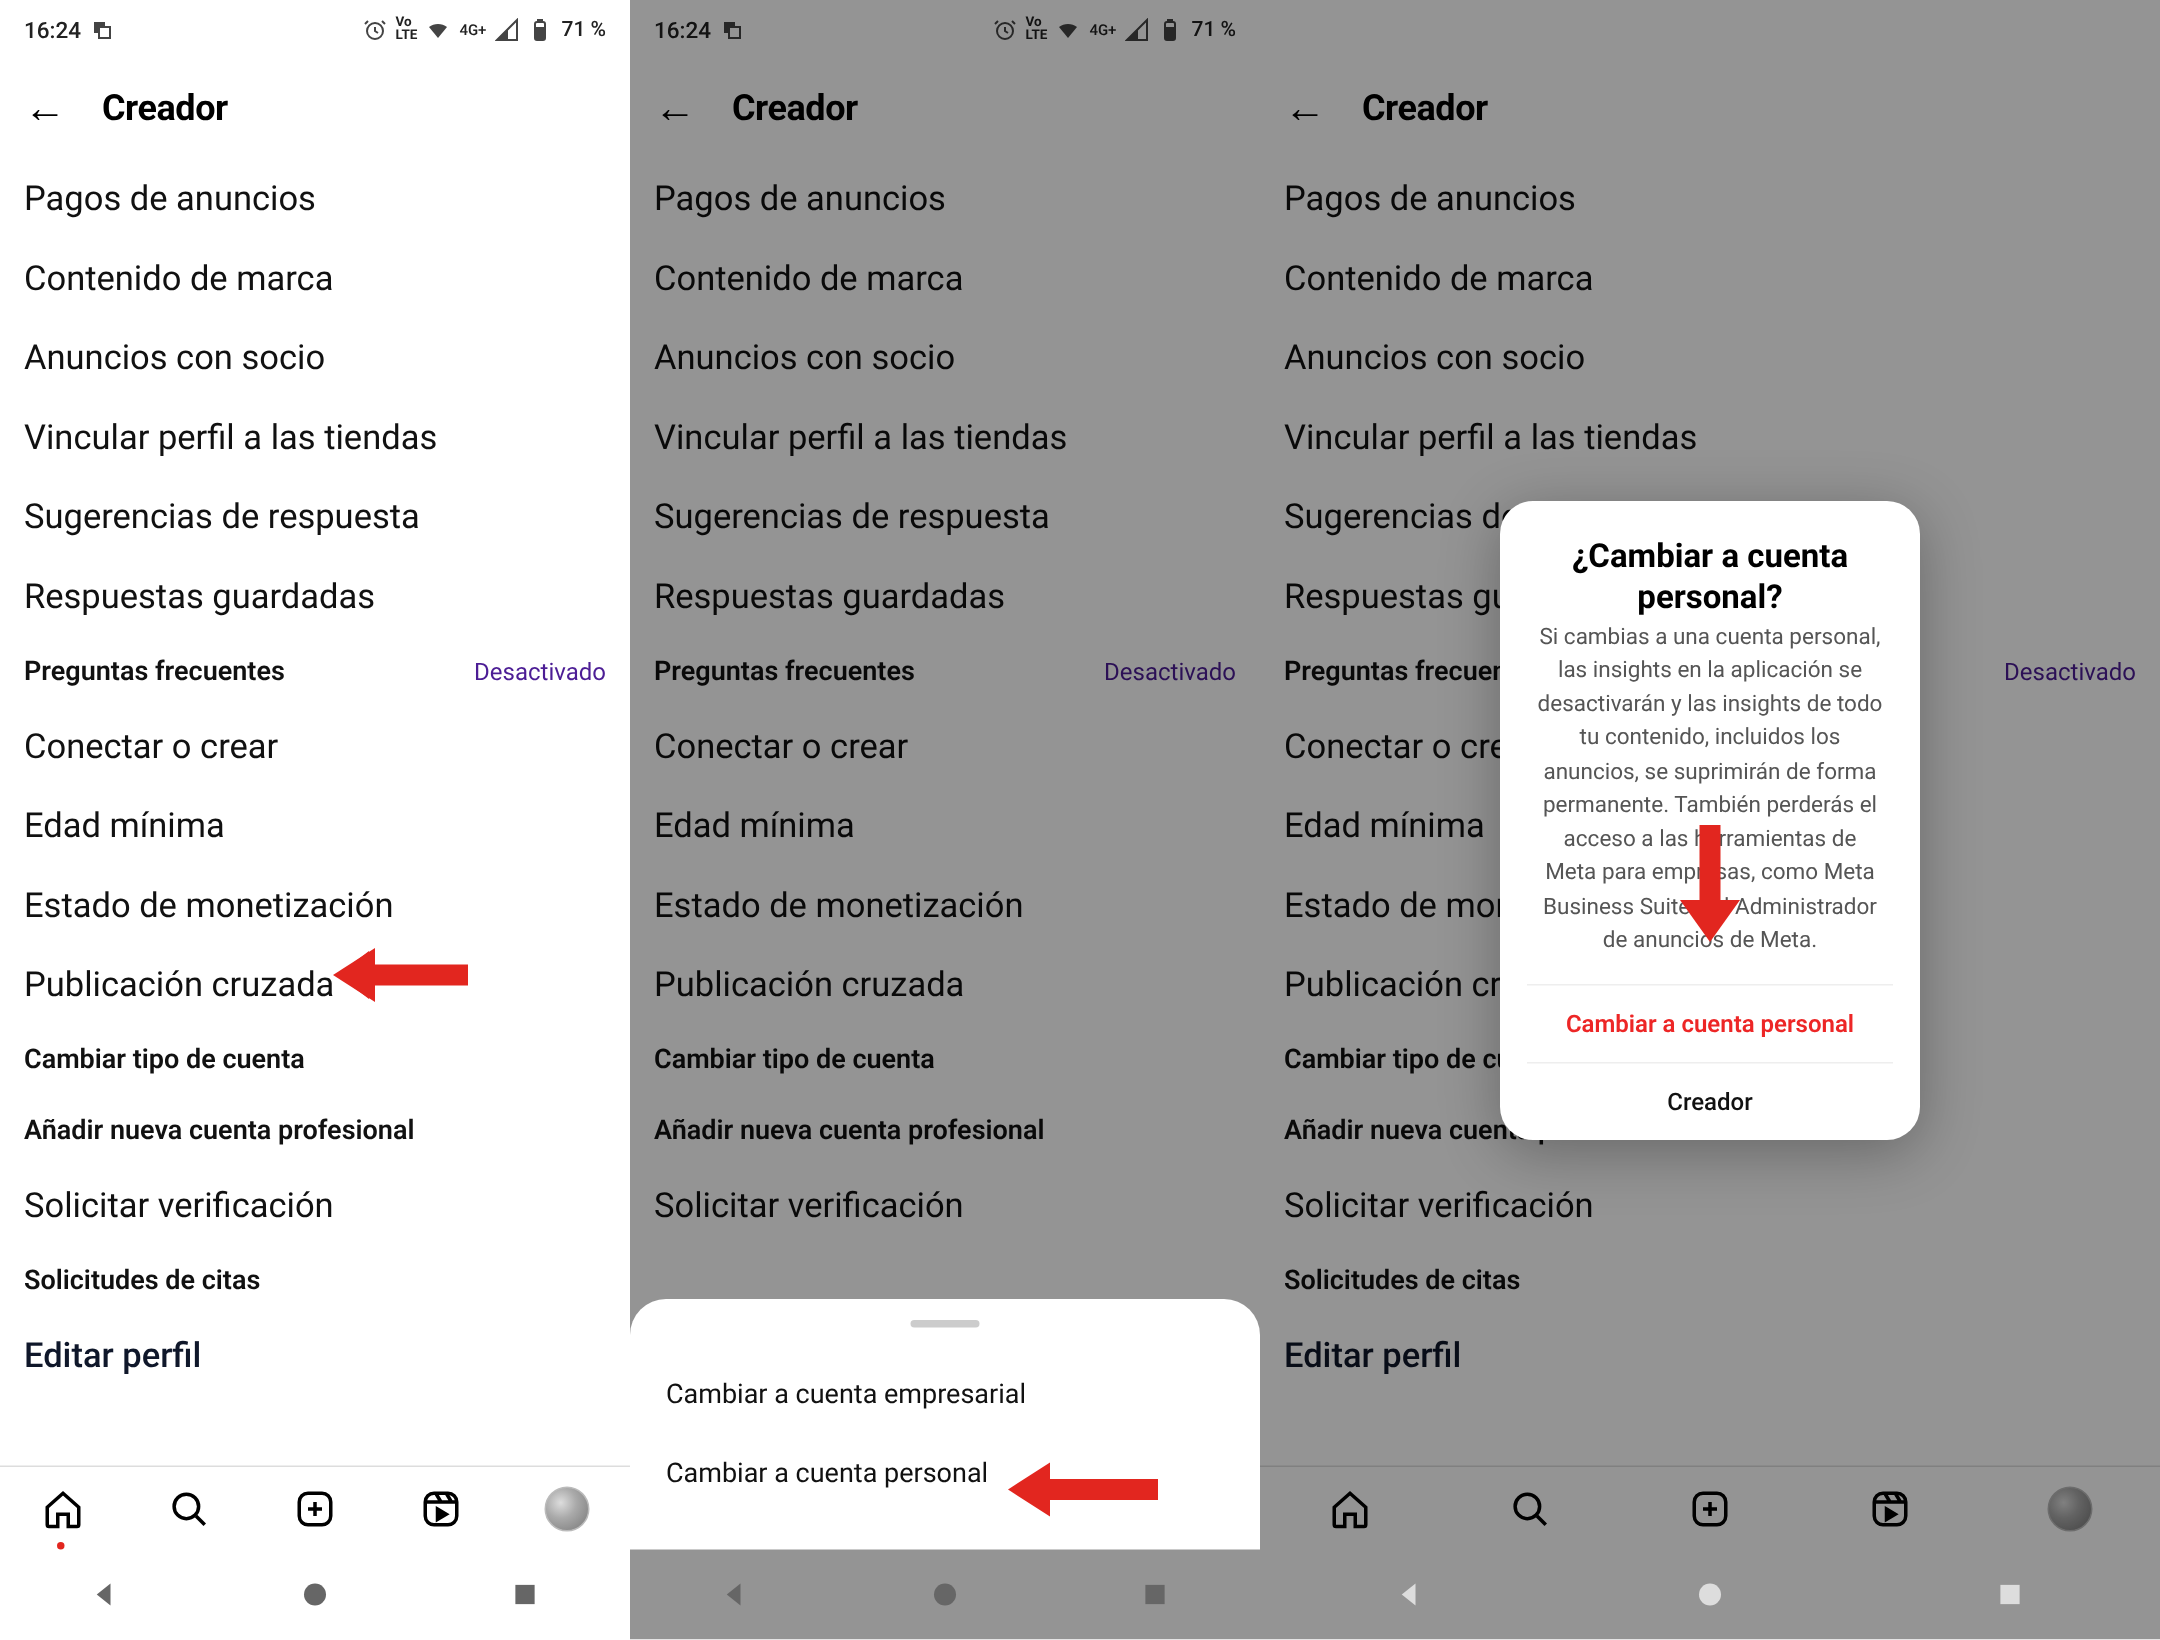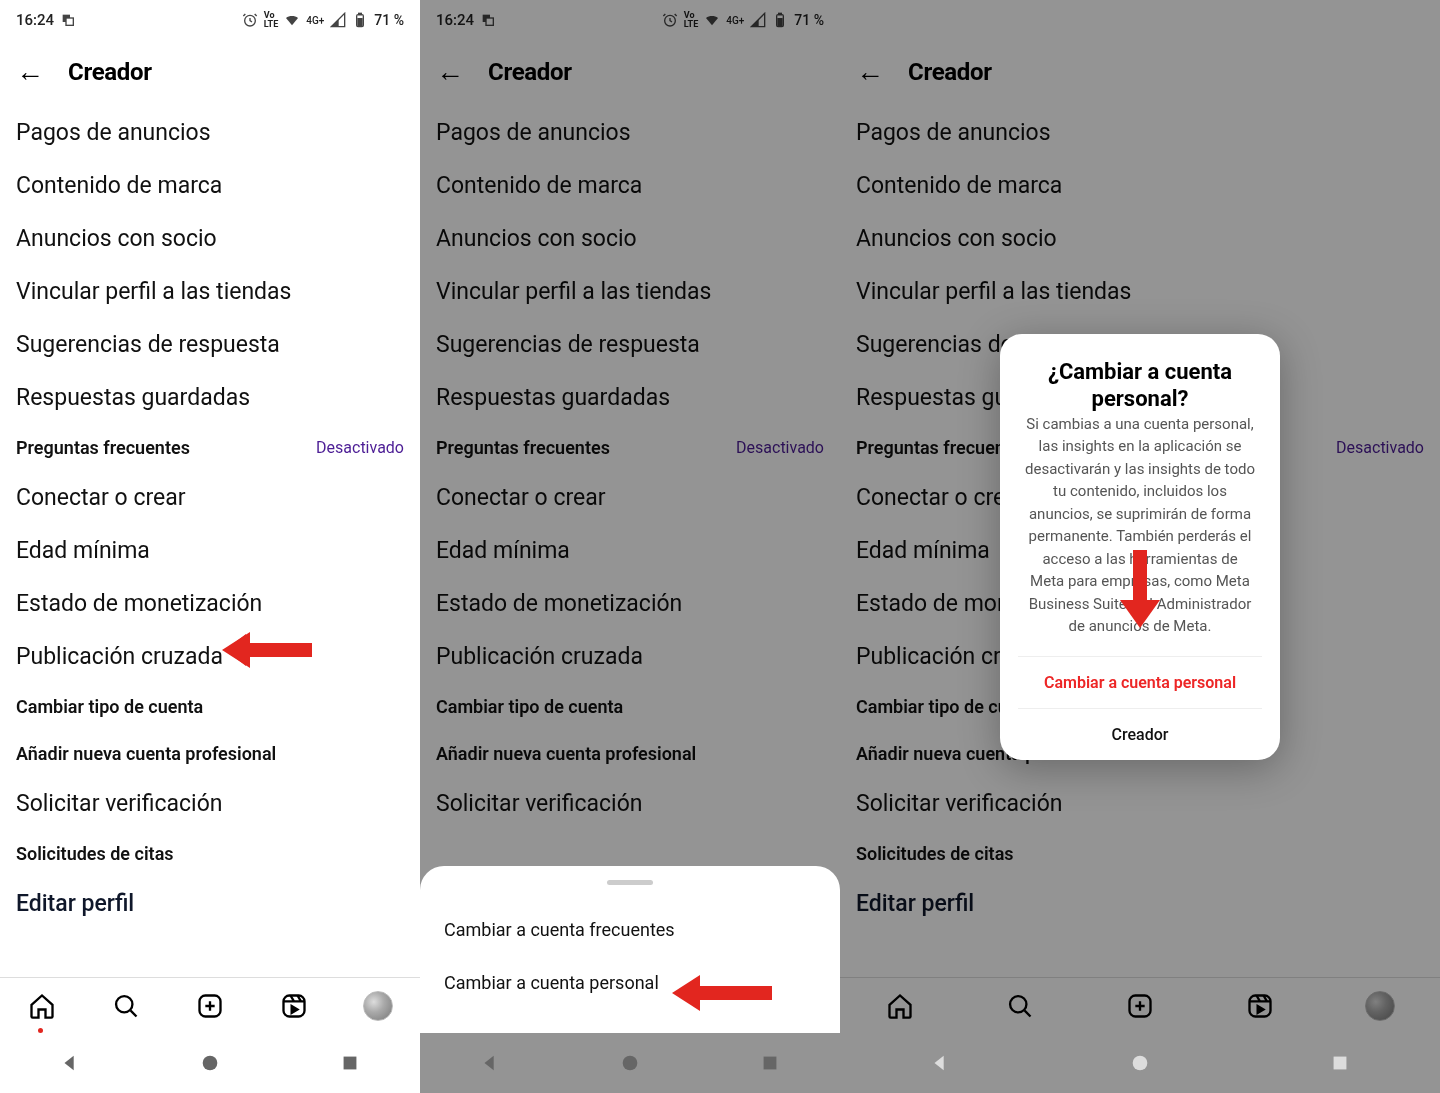--- a/index.html
+++ b/index.html
@@ -338,21 +338,21 @@
     <div class="menu-item bold">
         <span>Añadir nueva cuenta profesional</span>
       </div>
     <div class="menu-item">
         <span>Solicitar verificación</span>
       </div>
   </div>
 
   <div class="sheet">
     <div class="handle"></div>
-    <div class="sheet-item">Cambiar a cuenta frecuentes</div>
+    <div class="sheet-item">Cambiar a cuenta empresarial</div>
     <div class="sheet-item">Cambiar a cuenta personal</div>
   </div>
 
   <div class="android-nav" style="z-index:40;">
     <div class="navbtn">
         <svg viewBox="0 0 24 24" fill="#666">
           <path d="M16 4l-10 8 10 8z"></path>
         </svg>
       </div>
     <div class="navbtn">

